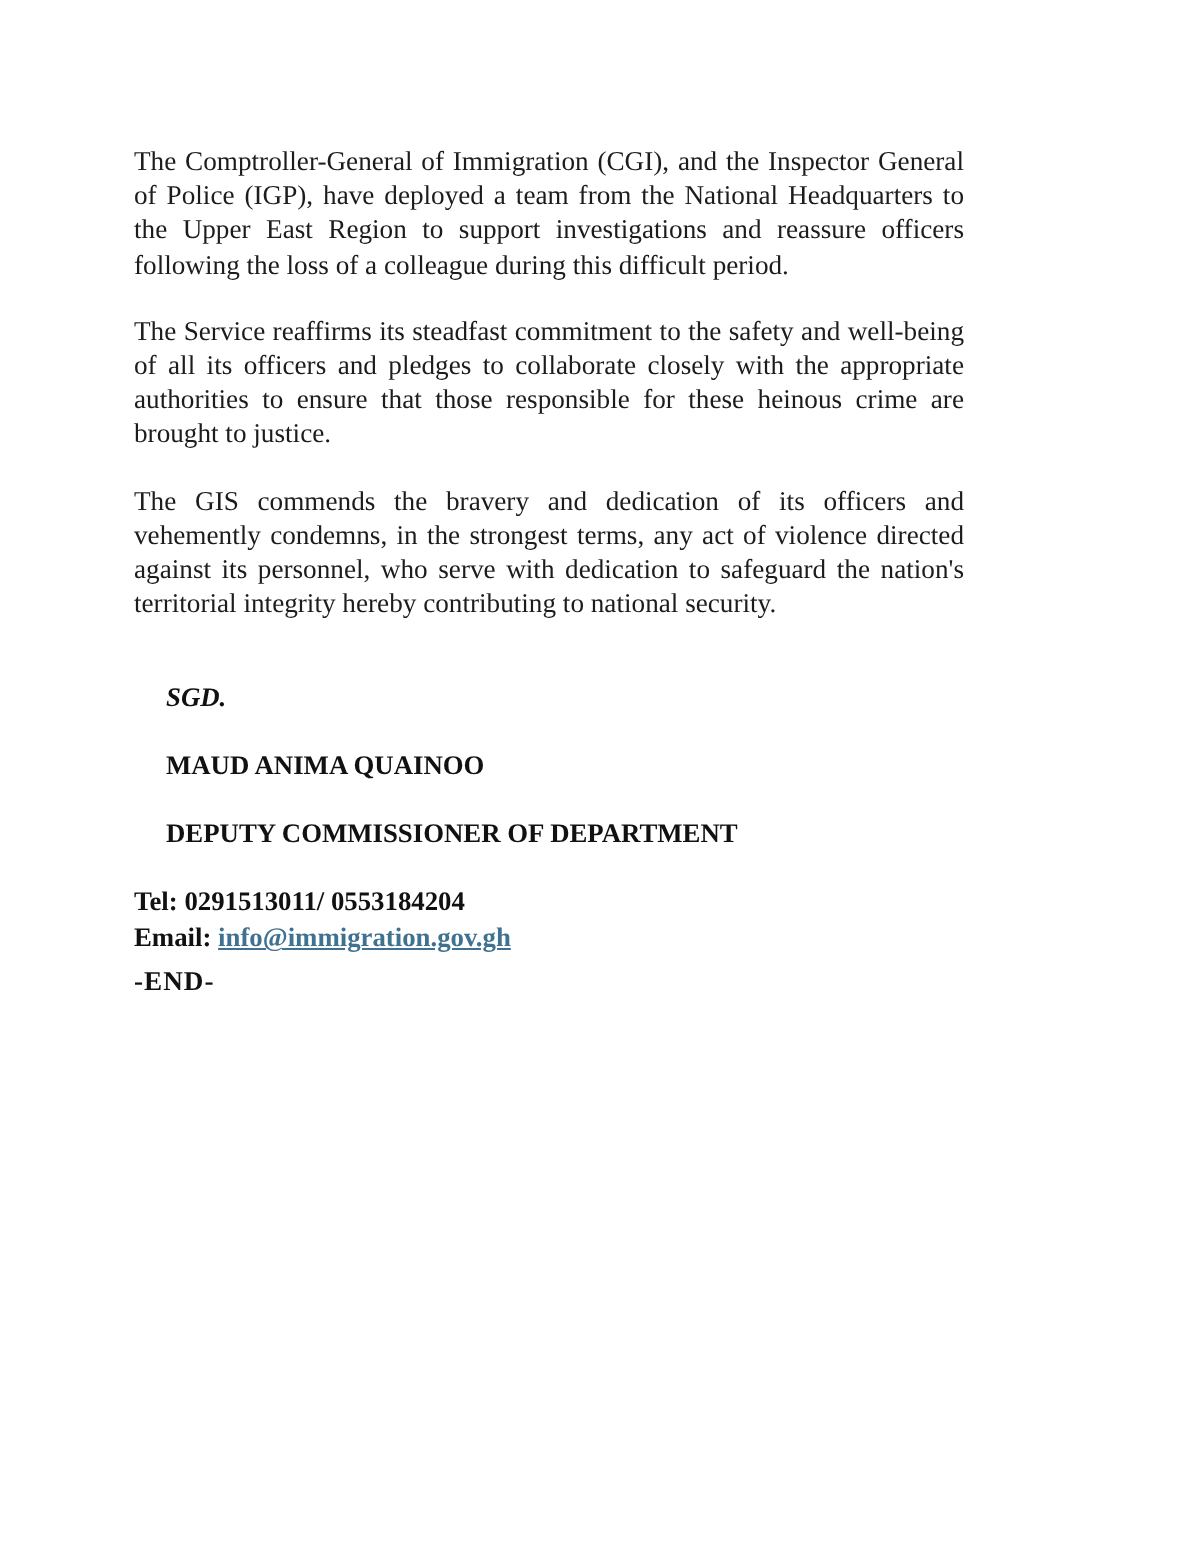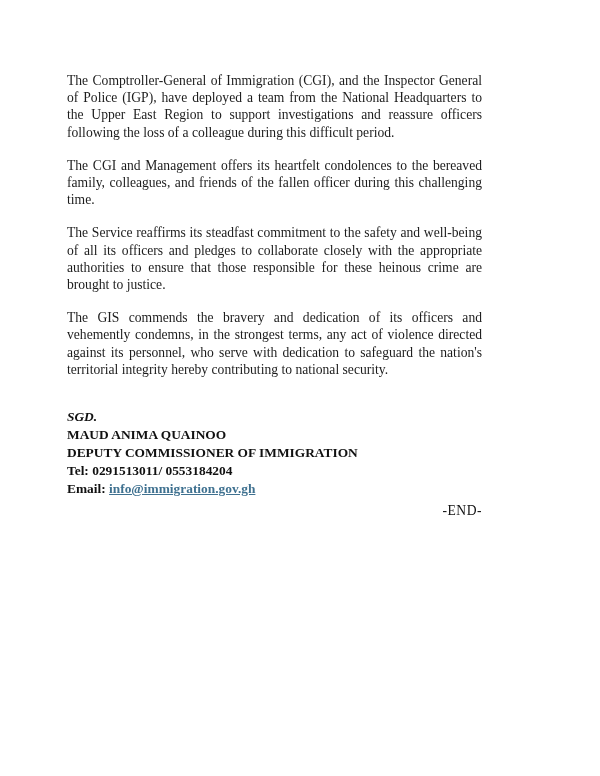--- a/index.html
+++ b/index.html
@@ -26,60 +26,59 @@
     color: #1c1c1c;
   }
   .signature-block {
     margin-top: 30px;
     font-size: 13.4px;
     line-height: 18px;
     font-weight: bold;
     color: #111111;
   }
   .sig-line {
-    margin: 0;
+    margin: 16px;
     white-space: nowrap;
   }
   .sgd-line {
     font-style: italic;
   }
   .contact-line {
     margin: 0;
     white-space: nowrap;
   }
   .email-link {
     font-weight: bold;
     text-decoration: underline;
     cursor: pointer;
   }
   .end-marker {
     margin-top: 5px;
-    text-align: right;
-    font-weight: normal;
+    text-align: left;
+    font-weight: bold;
     font-size: 13.6px;
     letter-spacing: 0.5px;
     color: #111111;
   }
 </style>
 </head>
 <body>
 
 <div class="page">
 
   <p class="body-paragraph">The Comptroller-General of Immigration (CGI), and the Inspector General of Police (IGP), have deployed a team from the National Headquarters to the Upper East Region to support investigations and reassure officers following the loss of a colleague during this difficult period.</p>
 
-  <p class="body-paragraph">The CGI and Management offers its heartfelt condolences to the bereaved family, colleagues, and friends of the fallen officer during this challenging time.</p>
 
   <p class="body-paragraph">The Service reaffirms its steadfast commitment to the safety and well-being of all its officers and pledges to collaborate closely with the appropriate authorities to ensure that those responsible for these heinous crime are brought to justice.</p>
 
   <p class="body-paragraph">The GIS commends the bravery and dedication of its officers and vehemently condemns, in the strongest terms, any act of violence directed against its personnel, who serve with dedication to safeguard the nation's territorial integrity hereby contributing to national security.</p>
 
   <div class="signature-block">
     <p class="sig-line sgd-line">SGD.</p>
     <p class="sig-line">MAUD ANIMA QUAINOO</p>
-    <p class="sig-line">DEPUTY COMMISSIONER OF IMMIGRATION</p>
+    <p class="sig-line">DEPUTY COMMISSIONER OF DEPARTMENT</p>
     <p class="contact-line"><span>Tel:</span>&nbsp;<span>0291513011/ 0553184204</span></p>
     <p class="contact-line"><span>Email:</span>&nbsp;<a class="email-link" style="color: rgb(63, 113, 144); text-align: center;">info@immigration.gov.gh</a></p>
   </div>
 
   <div class="end-marker">-END-</div>
 
 </div>
 
 </body></html>

